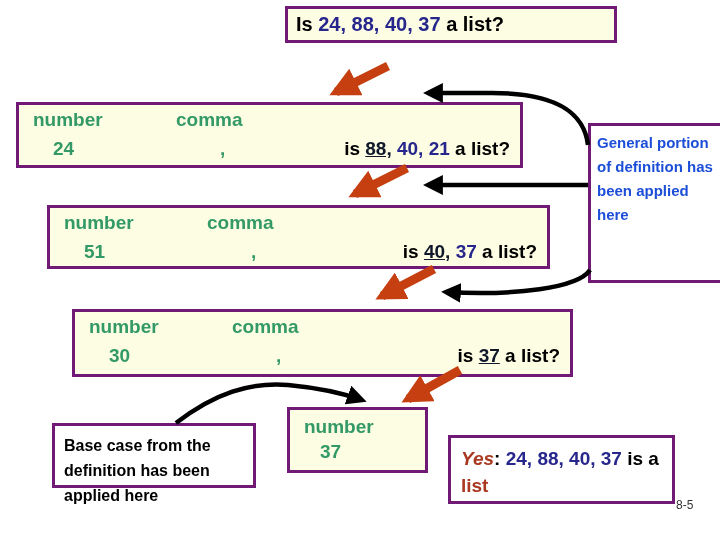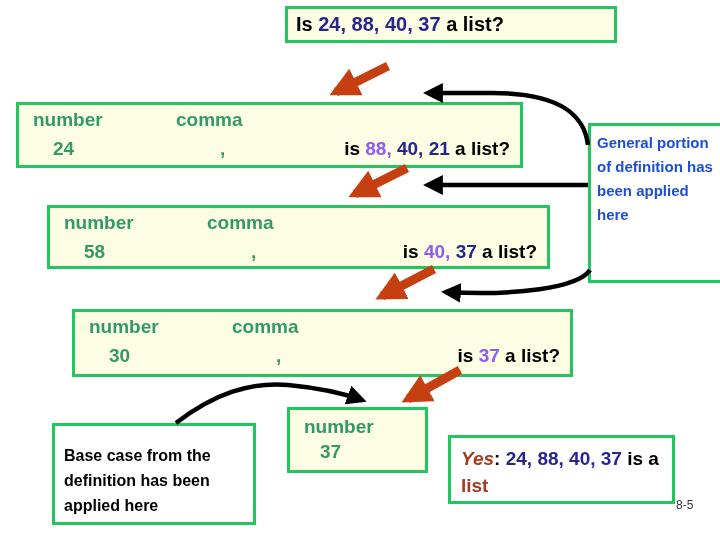--- a/index.html
+++ b/index.html
@@ -1,43 +1,43 @@
 <!DOCTYPE html>
 <html><head>
 <meta charset="utf-8">
 <style>
   html,body{margin:0;padding:0;}
   body{
     width:720px;height:540px;position:relative;background:#ffffff;
     font-family:"Liberation Sans",sans-serif;font-weight:700;overflow:hidden;
   }
   .box{
-    position:absolute;border:3px solid #22c55e;background:#FDFDE3;box-sizing:border-box;
+    position:absolute;border:3px solid #701a75;background:#FDFDE3;box-sizing:border-box;
   }
   .whitebox{background:#ffffff;}
   
   #title-box{left:285px;top:6px;width:332px;height:37px;display:flex;align-items:center;padding-left:8px;font-size:20px;color:#000;}
   
   .step{font-size:19px;color:#000;}
   #step-1{left:16px;top:102px;width:507px;height:66px;}
   #step-2{left:47px;top:205px;width:503px;height:64px;}
   #step-3{left:72px;top:309px;width:501px;height:68px;}
   .step .row{position:relative;height:29px;}
   .step .row1{margin-top:4px;}
   .grammar{color:#339966;}
   .g-left{position:absolute;left:14px;top:0;}
   .g-right{position:absolute;left:157px;top:0;}
   .val{position:absolute;left:34px;top:0;color:#339966;text-align:center;}
   .comma-char{position:absolute;left:201px;top:0;color:#339966;}
   .question{position:absolute;right:10px;top:0;white-space:nowrap;}
   .navy{color:#26268C;}
-  .navy-u{color:#8b5cf6;}
+  .navy-u{color:#0f172a;text-decoration:underline;}
   
   #general-box{left:588px;top:123px;width:141px;height:160px;padding:5px 6px;font-size:15px;line-height:24px;color:#1d4ed8;}
-  #basecase-box{left:52px;top:423px;width:204px;height:102px;padding:17px 9px;font-size:16px;line-height:25px;color:#000;}
+  #basecase-box{left:52px;top:423px;width:204px;height:65px;padding:7px 9px;font-size:16px;line-height:25px;color:#000;}
   
   #num37-box{left:287px;top:407px;width:141px;height:66px;font-size:19px;}
   #num37-box .l1{margin:6px 0 0 14px;color:#339966;}
   #num37-box .l2{margin:3px 0 0 30px;color:#339966;}
   
   #yes-box{left:448px;top:423px;width:227px;height:69px;padding:7px 10px;font-size:19px;line-height:27px;color:#000;margin-top:12px;}
   .result-accent{color:#A93920;}
   .yes-italic{font-style:italic;color:#A93920;}
   #page-number{position:absolute;left:676px;top:498px;font-size:12px;font-weight:400;color:#333;}
   #arrow-layer{position:absolute;left:0;top:0;width:720px;height:540px;pointer-events:none;}
@@ -60,21 +60,21 @@
     <span class="question"><span>is </span><span class="navy-u">88,</span><span class="navy"> 40, 21</span><span> a list?</span></span>
   </div>
 </div>
 
 <div class="box step" id="step-2">
   <div class="row row1">
     <span class="grammar g-left">number</span>
     <span class="grammar g-right">comma</span>
   </div>
   <div class="row">
-    <span class="val">58</span>
+    <span class="val">51</span>
     <span class="comma-char">,</span>
     <span class="question"><span>is </span><span class="navy-u">40,</span><span class="navy"> 37</span><span> a list?</span></span>
   </div>
 </div>
 
 <div class="box step" id="step-3">
   <div class="row row1">
     <span class="grammar g-left">number</span>
     <span class="grammar g-right">comma</span>
   </div>

